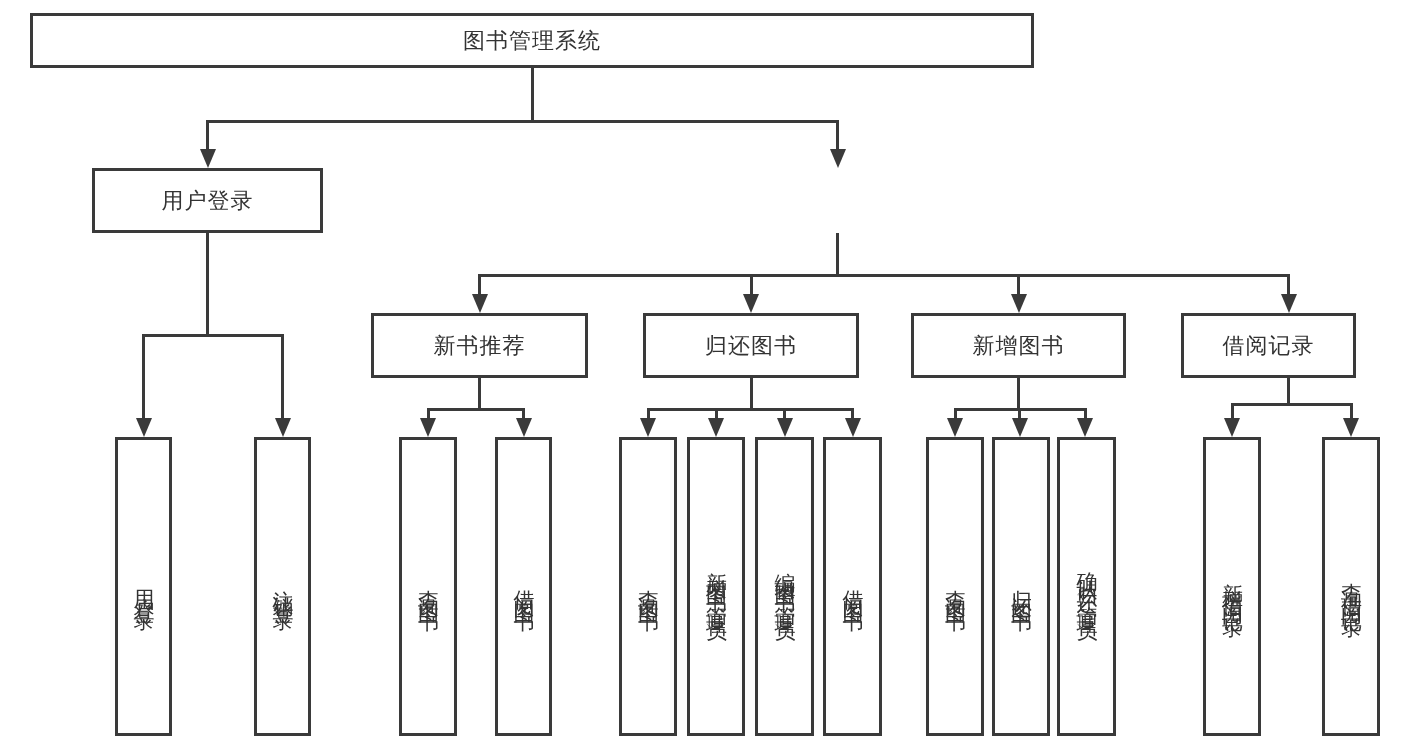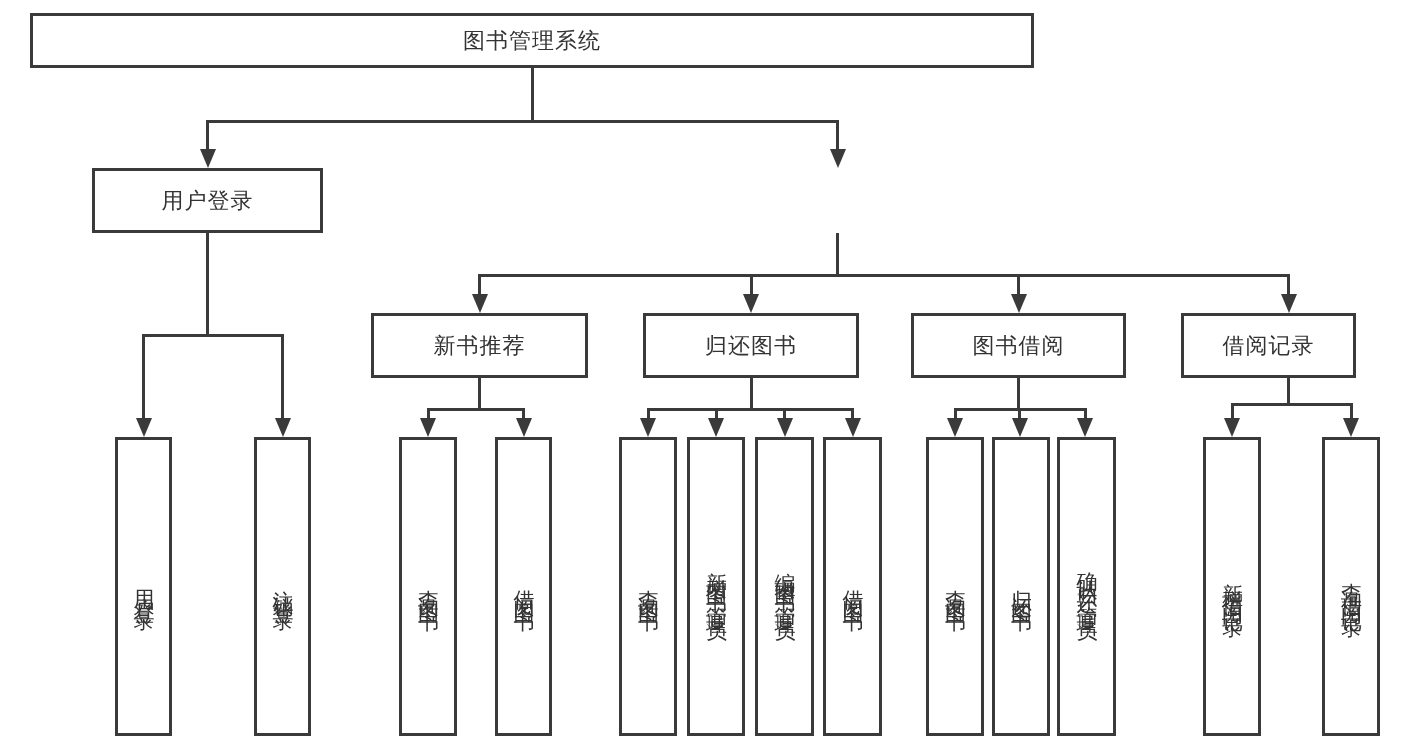--- a/index.html
+++ b/index.html
@@ -64,21 +64,21 @@
     <span>用户登录</span>
   </div>
 
   <div class="hbox" style="left:362px;top:313px;width:217px;height:65px;">
     <span>新书推荐</span>
   </div>
   <div class="hbox" style="left:634px;top:313px;width:216px;height:65px;">
     <span>归还图书</span>
   </div>
   <div class="hbox" style="left:902px;top:313px;width:215px;height:65px;">
-    <span>图书借阅</span>
+    <span>新增图书</span>
   </div>
   <div class="hbox" style="left:1172px;top:313px;width:175px;height:65px;">
     <span>借阅记录</span>
   </div>
 
   <div class="vbox" style="left:106px;top:437px;width:57px;height:299px;">
     <span>用户登录</span>
   </div>
   <div class="vbox" style="left:245px;top:437px;width:57px;height:299px;">
     <span>注销登录</span>

